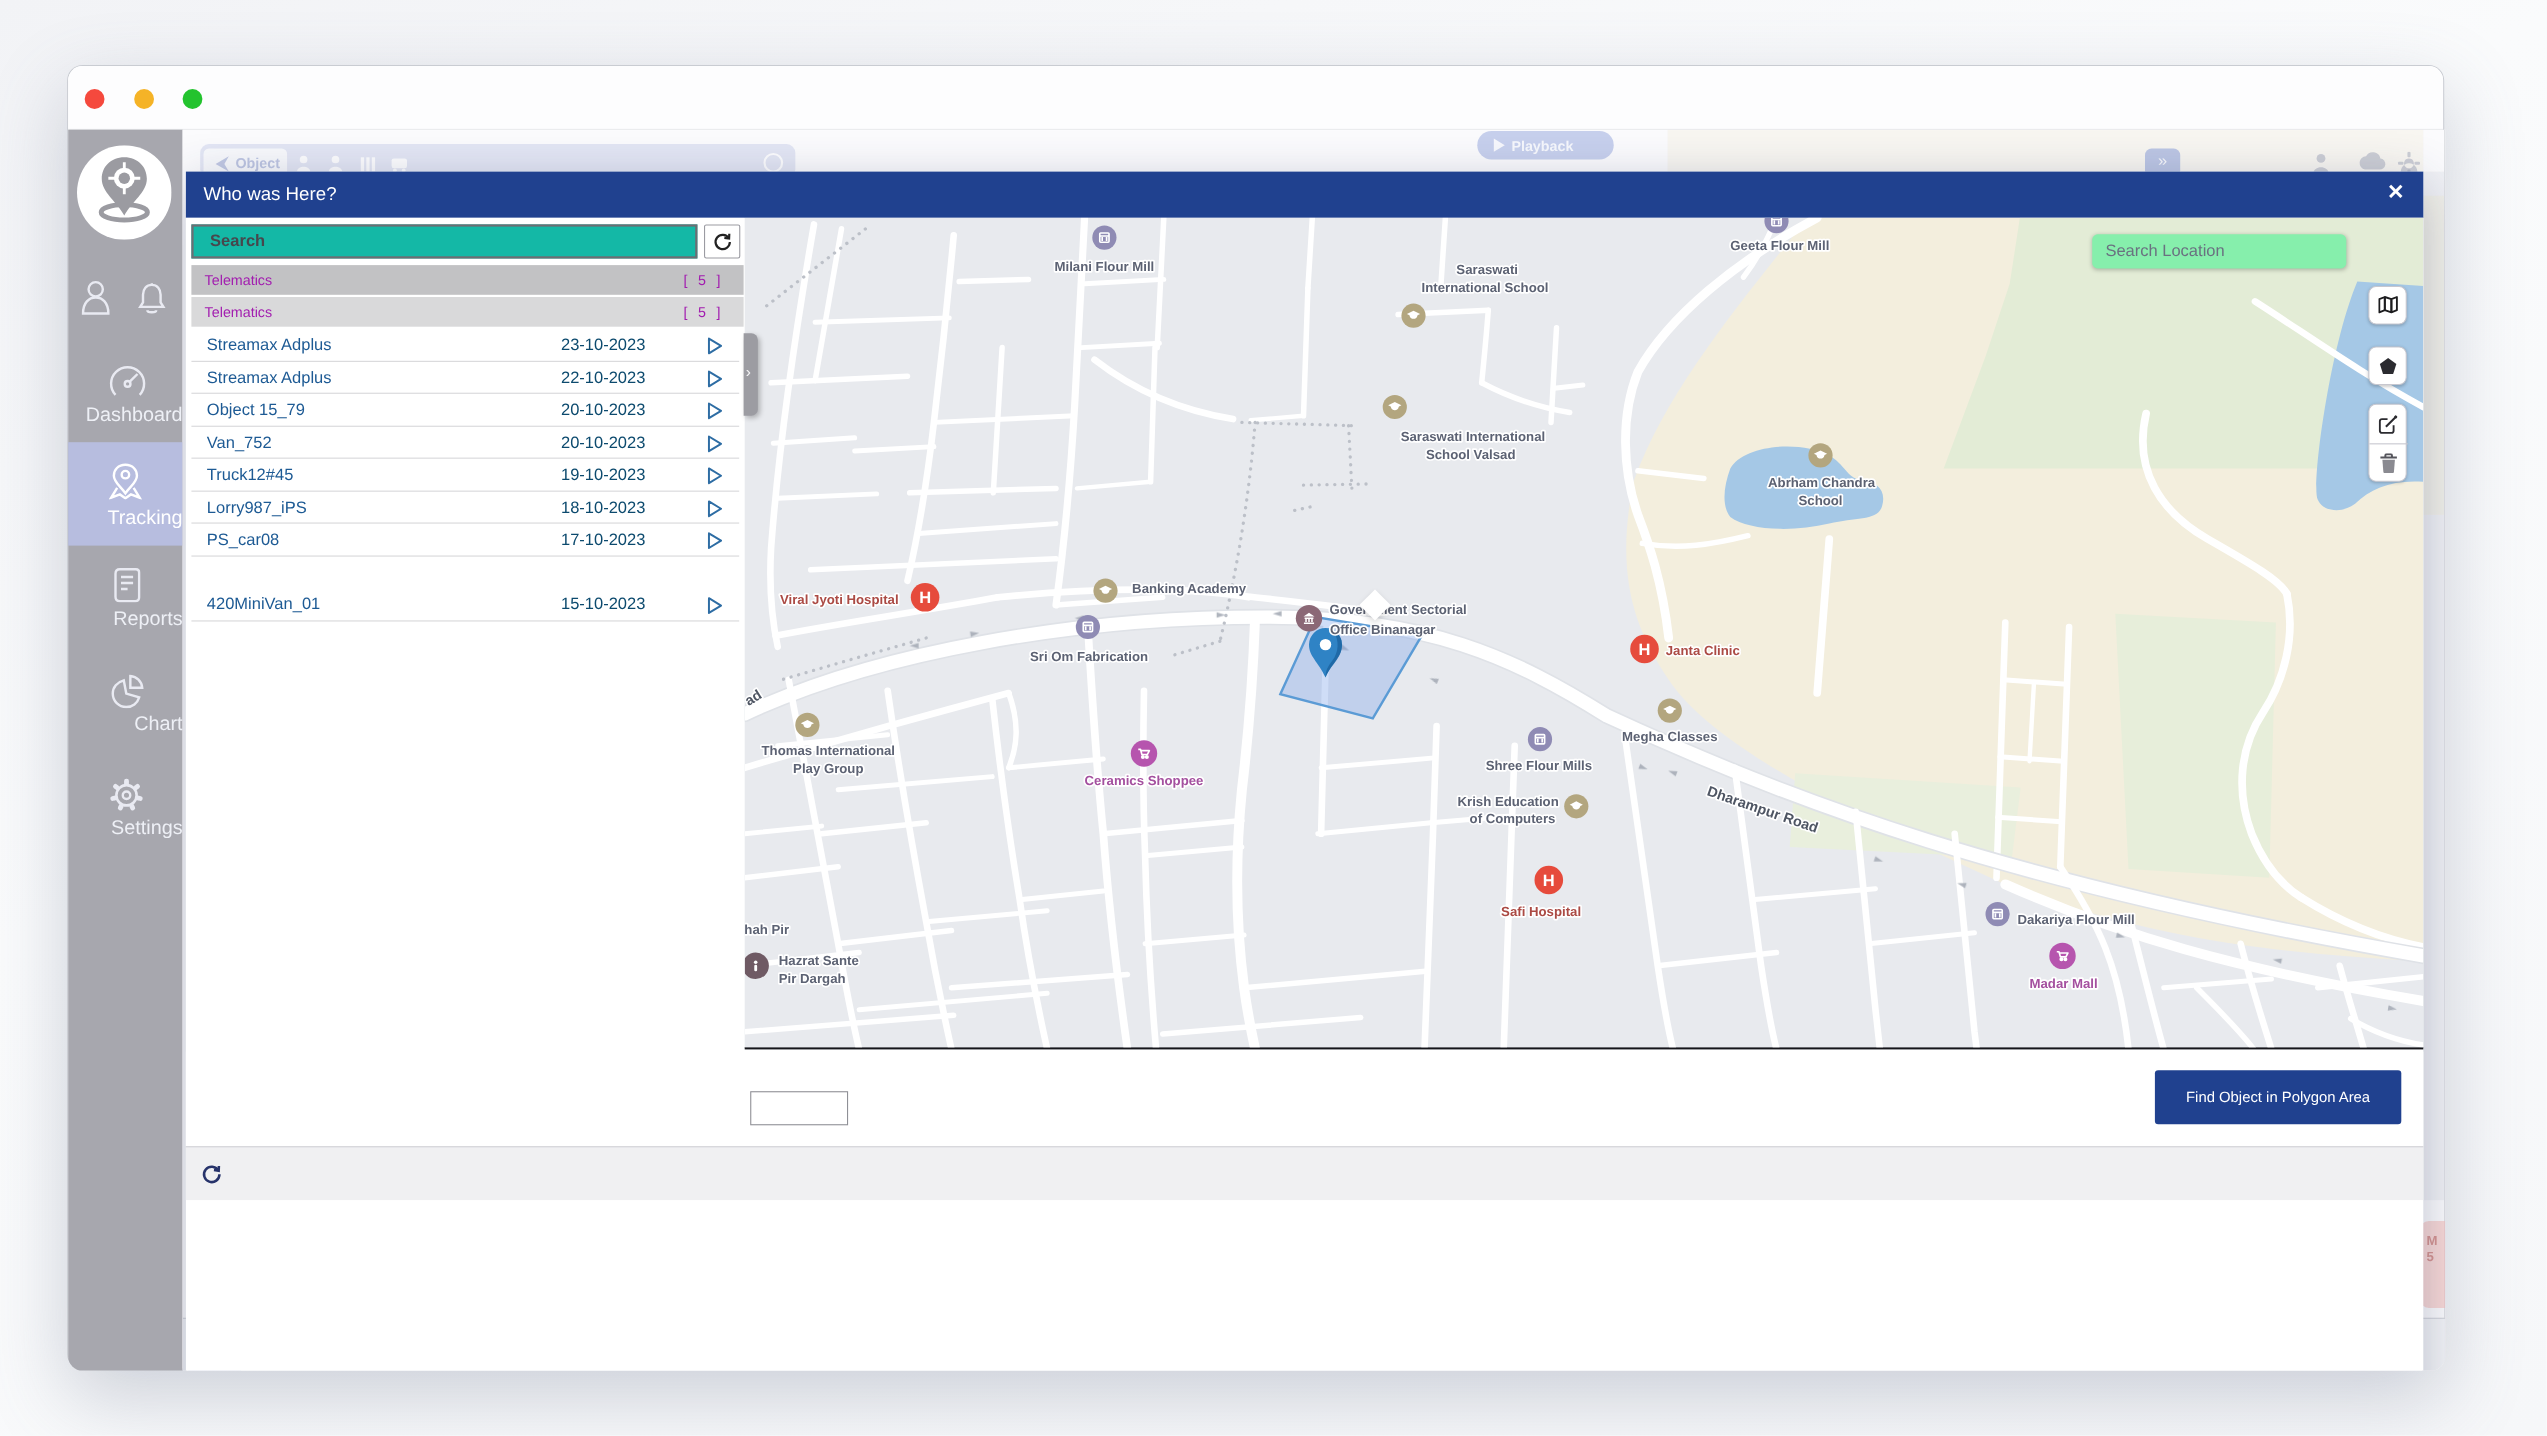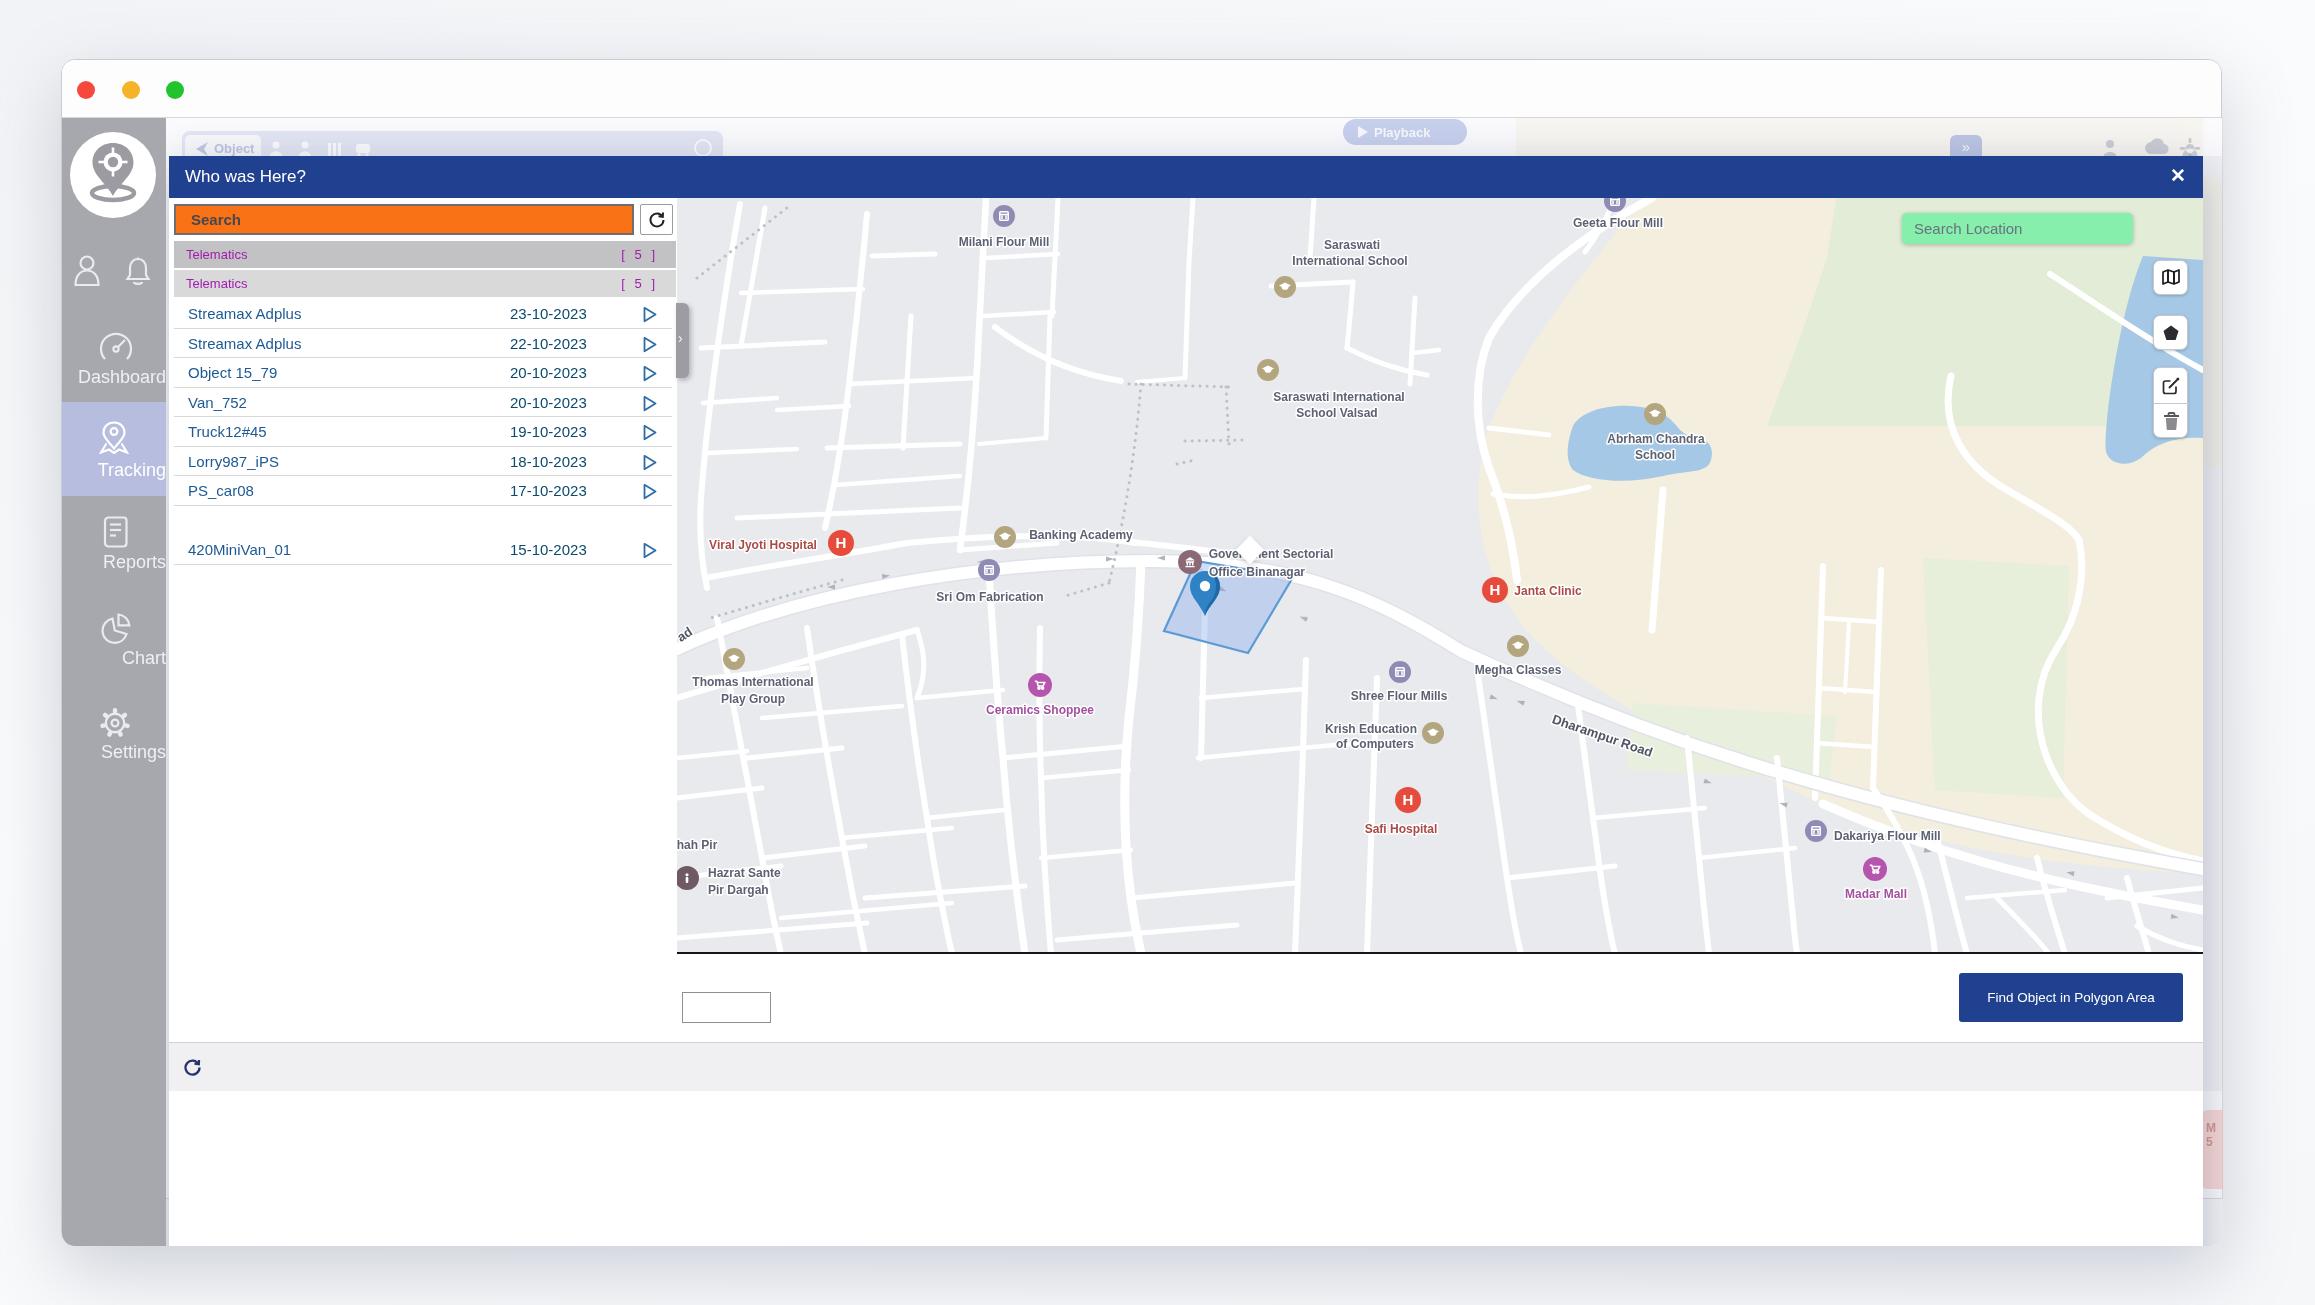--- a/index.html
+++ b/index.html
@@ -15,21 +15,21 @@
 .sb-label { position:absolute; width:104px; text-align:right; color:#eef0f6; font-size:18px; }
 #trk-hl { position:absolute; left:0; top:284px; width:104px; height:94px; background:#b7bddf; }
 #sb-logo { position:absolute; left:8px; top:14px; }
 
 
 #modal { position:absolute; left:3px; top:38px; width:2034px; height:1182px; background:#fff; box-shadow:0 12px 45px rgba(40,50,90,0.30); }
 #mhead { position:absolute; left:0; top:0; width:100%; height:42px; background:#20418f; }
 #mhead .t { position:absolute; left:16px; top:0; line-height:42px; color:#fff; font-size:17px; }
 #mhead .x { position:absolute; right:17px; top:0; line-height:40px; color:#fff; font-size:19px; font-weight:bold; }
 #mlist { position:absolute; left:0; top:42px; width:508px; height:844px; background:#fff; }
-#srch { position:absolute; left:5px; top:6px; width:460px; height:31px; border:2px solid #6d6d73; background:#f97316; color:#47474d; font-size:15px; font-weight:bold; line-height:27px; padding-left:15px; }
+#srch { position:absolute; left:5px; top:6px; width:460px; height:31px; border:2px solid #6d6d73; background:#14b8a6; color:#47474d; font-size:15px; font-weight:bold; line-height:27px; padding-left:15px; }
 #srefresh { position:absolute; left:471px; top:6px; width:33px; height:31px; border:1px solid #9b9ba2; border-radius:2px; background:#fff; }
 .grow { position:absolute; left:5px; width:502px; height:27px; font-size:13px; color:#a21caf; line-height:27px; }
 .grow .n { position:absolute; left:12px; }
 .grow .c { position:absolute; right:18px; letter-spacing:3px; }
 .lrow { position:absolute; left:5px; width:498px; height:29.5px; border-bottom:1px solid #d8d8da; font-size:15px; }
 .lrow .nm { position:absolute; left:14px; top:6px; color:#1d5a94; }
 .lrow .dt { position:absolute; left:336px; top:6px; color:#0c4a6e; }
 .lrow svg { position:absolute; left:468px; top:7px; }
 #mmap { position:absolute; left:508px; top:42px; width:1526px; height:756px; border-bottom:2px solid #15151a; background:#e8eaee; overflow:hidden; }
 #mstrip { position:absolute; left:0; top:800px; width:100%; height:86px; background:#fff; }

